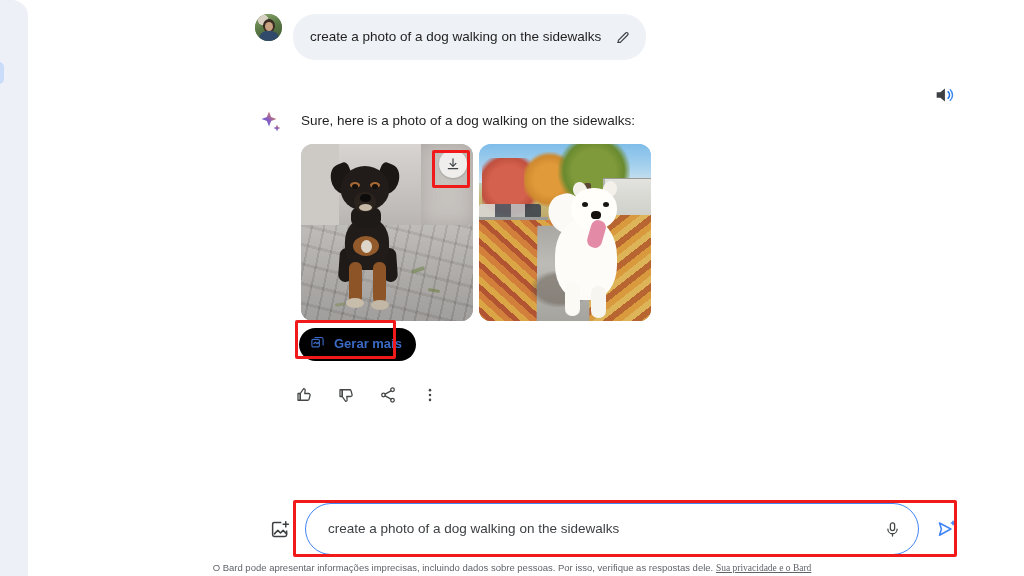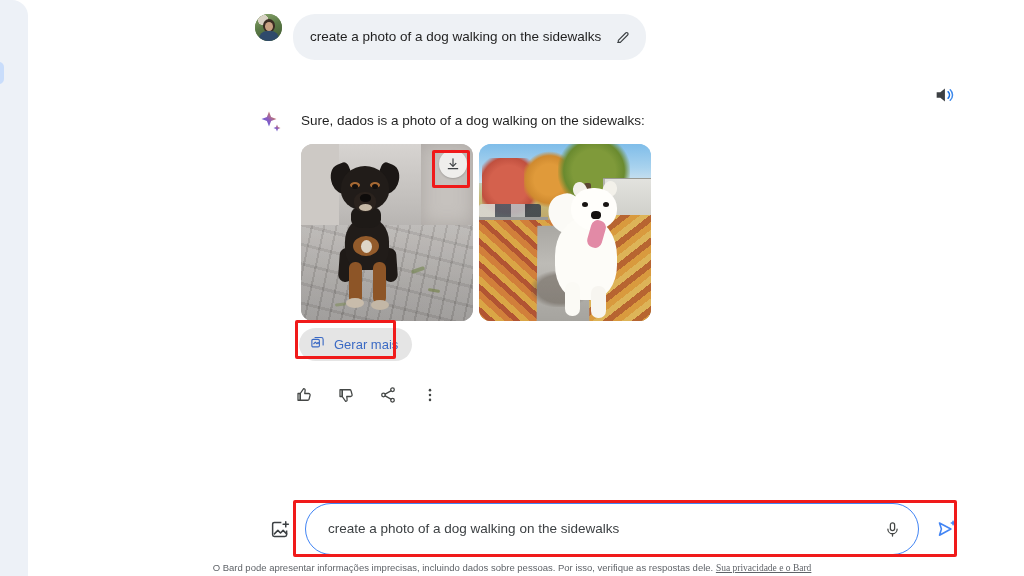--- a/index.html
+++ b/index.html
@@ -180,22 +180,22 @@
   }
   .hl-dl {
     position: absolute; left: 432px; top: 150px;
     width: 38px; height: 38px; border: 3px solid #f01a1a; border-radius: 2px;
     pointer-events: none;
   }
 
   
   .gerar-wrap { position: absolute; left: 44px; top: 222px; }
   .gerar-btn {
-    display: inline-flex; align-items: center; gap: 9px;
-    padding: 7px 14px 7px 11px; background: #e5e5e5; border-radius: 18px;
+    display: inline-flex; align-items: flex-start; gap: 9px;
+    padding: 7px 14px 7px 11px; background: #000000; border-radius: 18px; font-weight: bold;
   }
   .gerar-label { font-size: 13px; color: #3b6ac4; line-height: 18px; }
   .hl-gerar {
     position: absolute; left: 295px; top: 320px;
     width: 101px; height: 39px; border: 3px solid #f01a1a; border-radius: 2px;
     pointer-events: none;
   }
 
   
   .actions { position: absolute; left: 38px; top: 278px; display: flex; align-items: center; gap: 20px; }
@@ -271,21 +271,21 @@
               <stop offset="0%" stop-color="#4a6ee0"></stop>
               <stop offset="45%" stop-color="#8a5ac2"></stop>
               <stop offset="100%" stop-color="#f0932b"></stop>
             </linearGradient>
           </defs>
           <path d="M10 1.5l2.1 5.4L17.5 9l-5.4 2.1L10 16.5l-2.1-5.4L2.5 9l5.4-2.1z" fill="url(#sp)"></path>
           <path d="M18 14.5l1 2.5 2.5 1-2.5 1-1 2.5-1-2.5-2.5-1 2.5-1z" fill="url(#sp)"></path>
         </svg>
       </div>
 
-      <div class="answer-text">Sure, dados is a photo of a dog walking on the sidewalks:</div>
+      <div class="answer-text">Sure, here is a photo of a dog walking on the sidewalks:</div>
 
       <div class="images">
 
         <div class="thumb photo1">
           <div class="p1-bg-blur"></div>
             <div class="p1-wall-l"></div>
             <div class="p1-wall-r"></div>
           <div class="p1-ground"></div>
           <div class="p1-grassA"></div>
             <div class="p1-grassB"></div>

